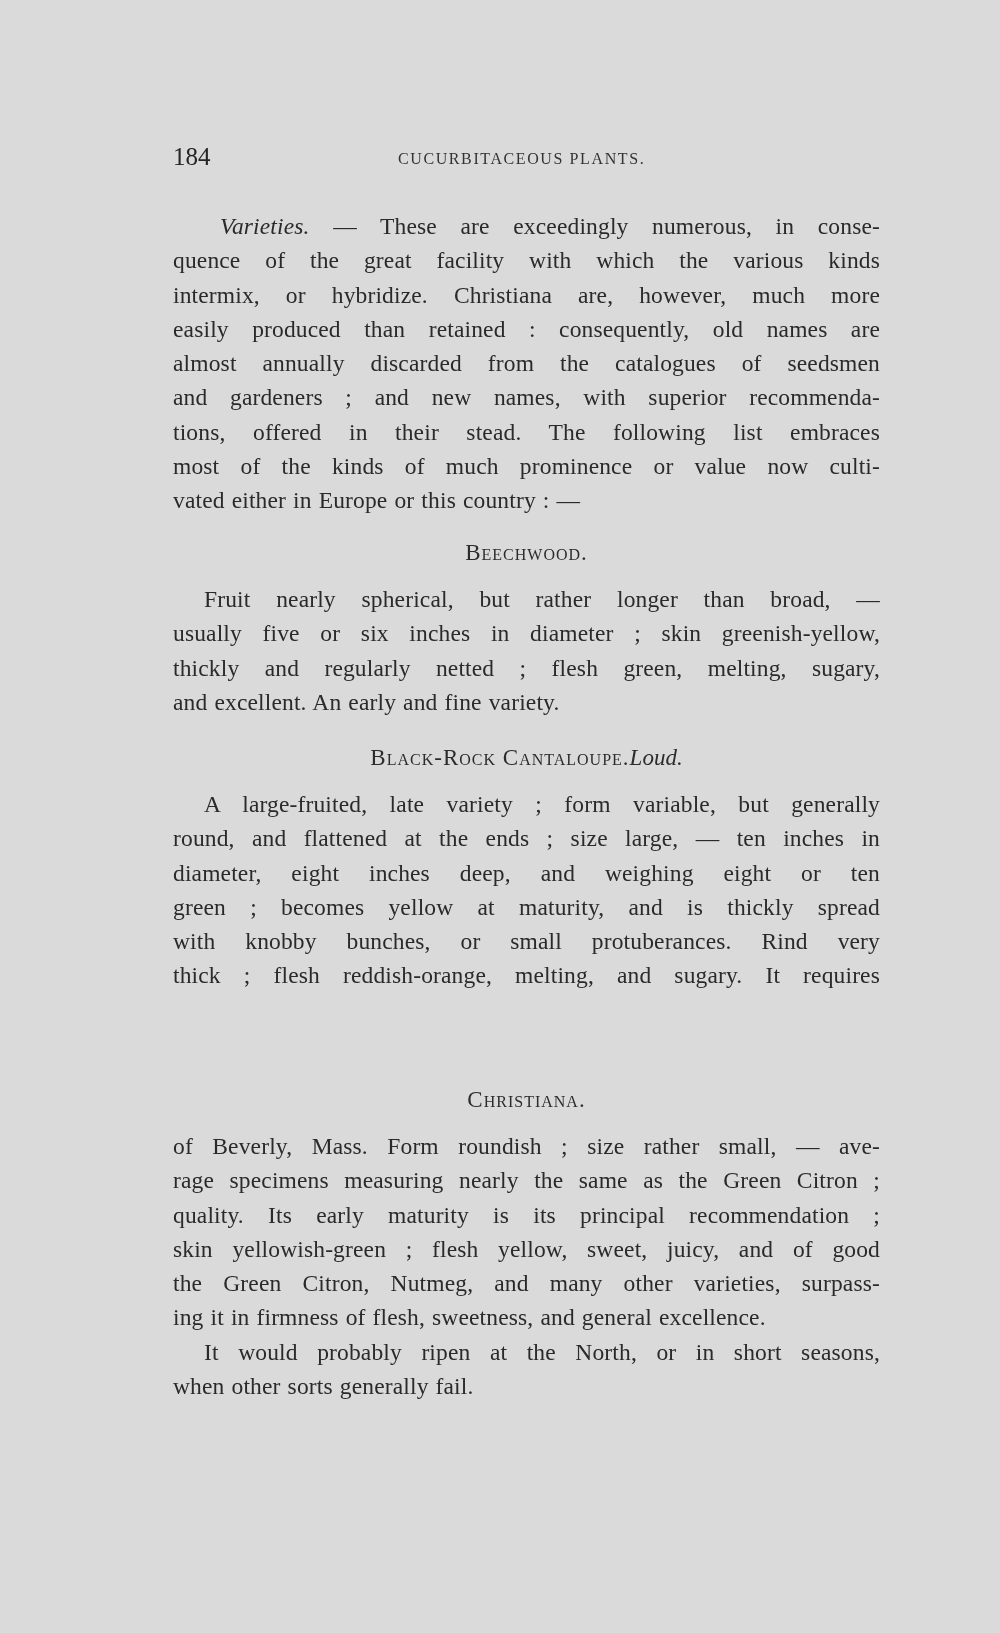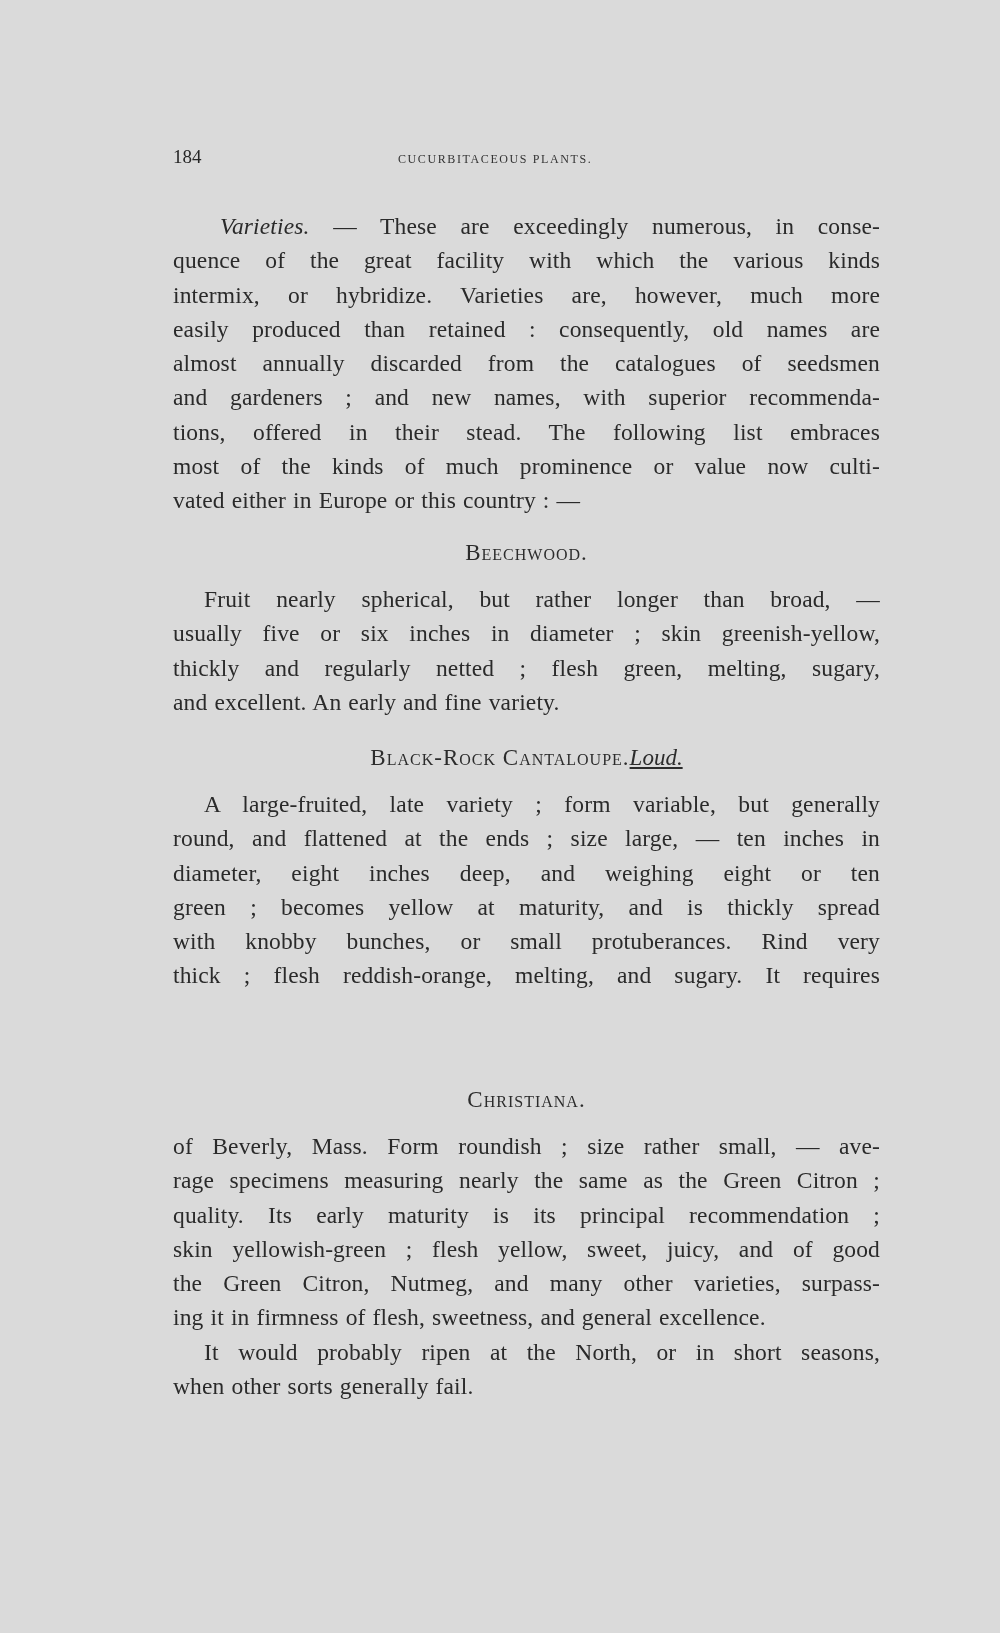--- a/index.html
+++ b/index.html
@@ -25,29 +25,29 @@
       position: absolute;
       top: 142px;
       left: 0;
       width: 707px;
       height: 30px;
     }
     .page-number {
       position: absolute;
       left: 0;
       top: 0;
-      font-size: 19px;
+      font-size: 25px;
       line-height: 30px;
       color: #262626;
     }
     .running-title {
       position: absolute;
       left: 225px;
       top: 3px;
-      font-size: 12px;
+      font-size: 16px;
       letter-spacing: 1.6px;
       line-height: 28px;
       color: #333;
     }
     .block {
       position: absolute;
       left: 0;
       width: 707px;
     }
     .line {
@@ -75,41 +75,40 @@
       font-size: 23px;
       line-height: 32px;
       font-variant: small-caps;
       letter-spacing: 1px;
       color: #2c2c2c;
     }
     .heading .author {
       font-style: italic;
       font-variant: normal;
       letter-spacing: 0;
-      text-decoration: underline;
     }
     .italic {
       font-style: italic;
       margin-left: 16px;
     }
   </style>
 </head>
 <body>
 
 <div class="page">
 
   <div class="running-head">
     <span class="page-number">184</span>
     <span class="running-title">CUCURBITACEOUS PLANTS.</span>
   </div>
 
   <div class="block" style="top: 209px;">
     <span class="line indent"><span class="italic">Varieties.</span><span> — These are exceedingly numerous, in conse-</span></span>
     <span class="line">quence of the great facility with which the various kinds</span>
-    <span class="line">intermix, or hybridize.  Varieties are, however, much more</span>
+    <span class="line">intermix, or hybridize.  Christiana are, however, much more</span>
     <span class="line">easily produced than retained : consequently, old names are</span>
     <span class="line">almost annually discarded from the catalogues of seedsmen</span>
     <span class="line">and gardeners ; and new names, with superior recommenda-</span>
     <span class="line">tions, offered in their stead.  The following list embraces</span>
     <span class="line">most of the kinds of much prominence or value now culti-</span>
     <span class="line last">vated either in Europe or this country : —</span>
   </div>
 
   <div class="heading" style="top: 537px;">
     <span>Beechwood.</span>

